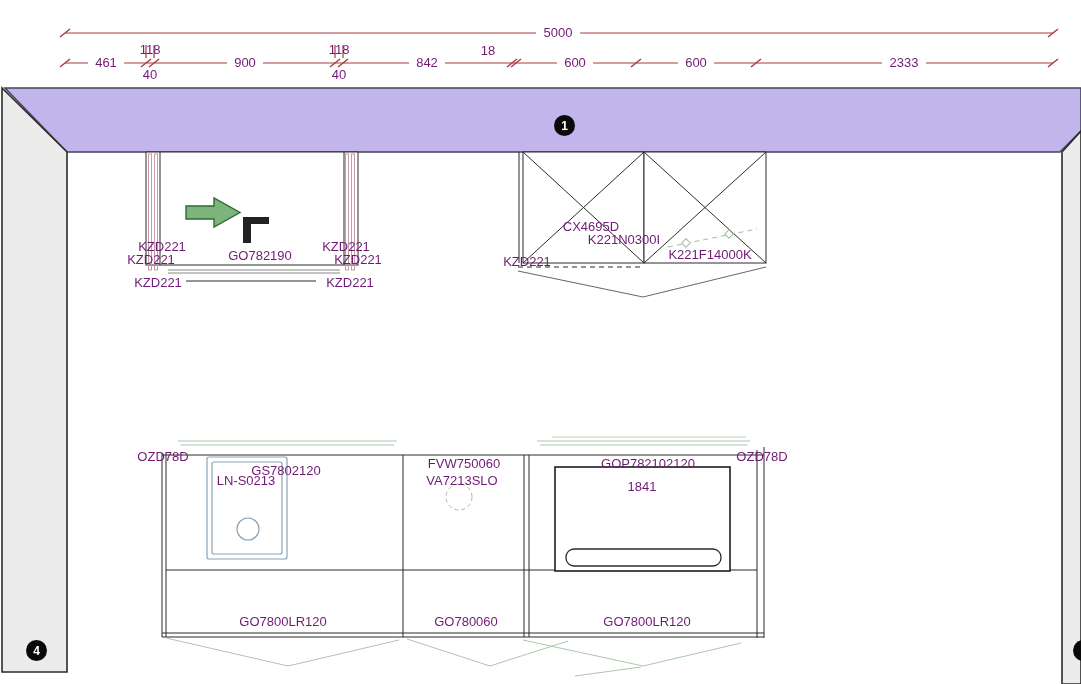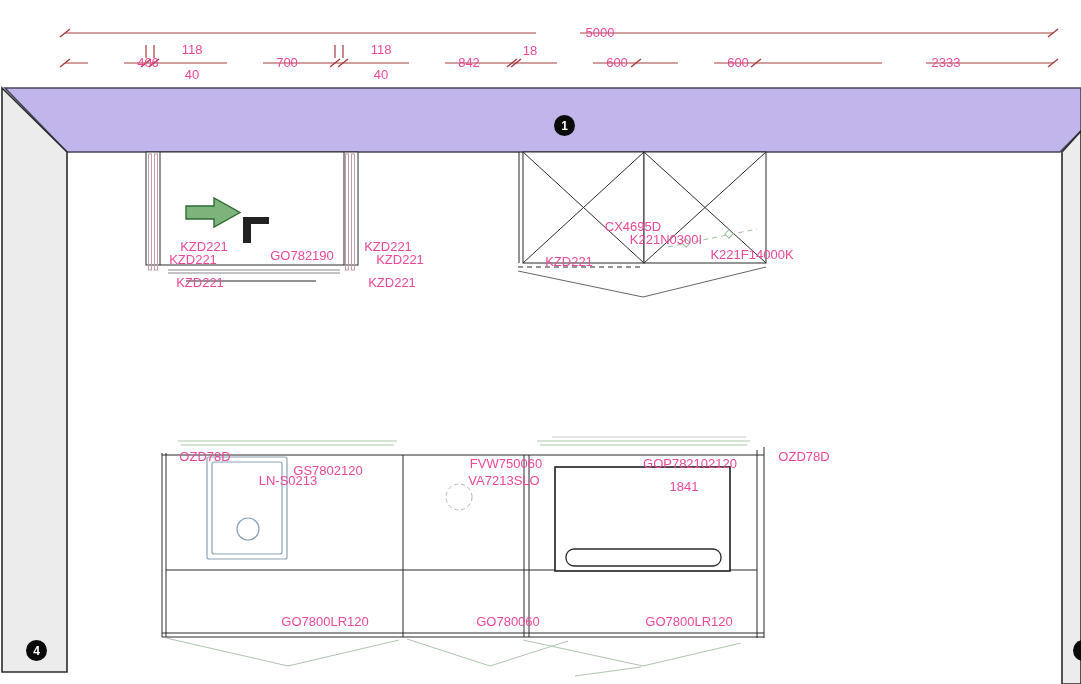--- a/index.html
+++ b/index.html
@@ -3,21 +3,21 @@
 <meta charset="utf-8">
 <style>
   html,body{margin:0;padding:0;}
   body{
     width:1081px;height:684px;position:relative;background:#ffffff;
     font-family:"Liberation Sans",sans-serif;overflow:hidden;
   }
   #plan{position:absolute;left:0;top:0;}
   .lbl{
     position:absolute;transform:translateX(-50%);
-    font-size:13px;line-height:14px;color:#ec4899;white-space:nowrap;margin-left:42px;
+    font-size:13px;line-height:14px;color:#701a75;white-space:nowrap;
   }
   .badge{
     position:absolute;width:21px;height:21px;border-radius:50%;
     background:#0a0a0a;color:#ffffff;font-size:12px;font-weight:bold;
     display:flex;align-items:center;justify-content:center;
   }
 </style>
 </head>
 <body>
 
@@ -139,24 +139,24 @@
     <g stroke="#adc6ad">
       <polyline points="166,638 288,666 399,640"></polyline>
       <polyline points="407,639 490,666 568,641"></polyline>
       <line x1="575" y1="676" x2="641" y2="667"></line>
       <polyline points="523,640 643,666 741,643"></polyline>
     </g>
   </g>
 </svg>
 
 <div class="lbl" style="left:558px;top:26px">5000</div>
-<div class="lbl" style="left:106px;top:56px">406</div>
+<div class="lbl" style="left:106px;top:56px">461</div>
 <div class="lbl" style="left:150px;top:43px">118</div>
 <div class="lbl" style="left:150px;top:68px">40</div>
-<div class="lbl" style="left:245px;top:56px">700</div>
+<div class="lbl" style="left:245px;top:56px">900</div>
 <div class="lbl" style="left:339px;top:43px">118</div>
 <div class="lbl" style="left:339px;top:68px">40</div>
 <div class="lbl" style="left:427px;top:56px">842</div>
 <div class="lbl" style="left:488px;top:44px">18</div>
 <div class="lbl" style="left:575px;top:56px">600</div>
 <div class="lbl" style="left:696px;top:56px">600</div>
 <div class="lbl" style="left:904px;top:56px">2333</div>
 
 <div class="badge" style="left:554px;top:115px">1</div>
 <div class="badge" style="left:26px;top:640px">4</div>

